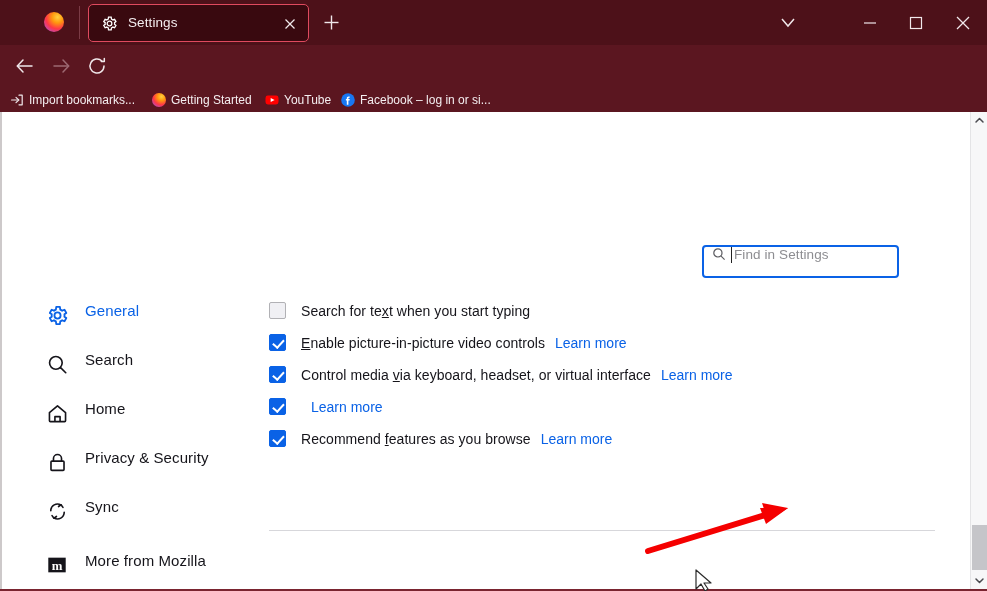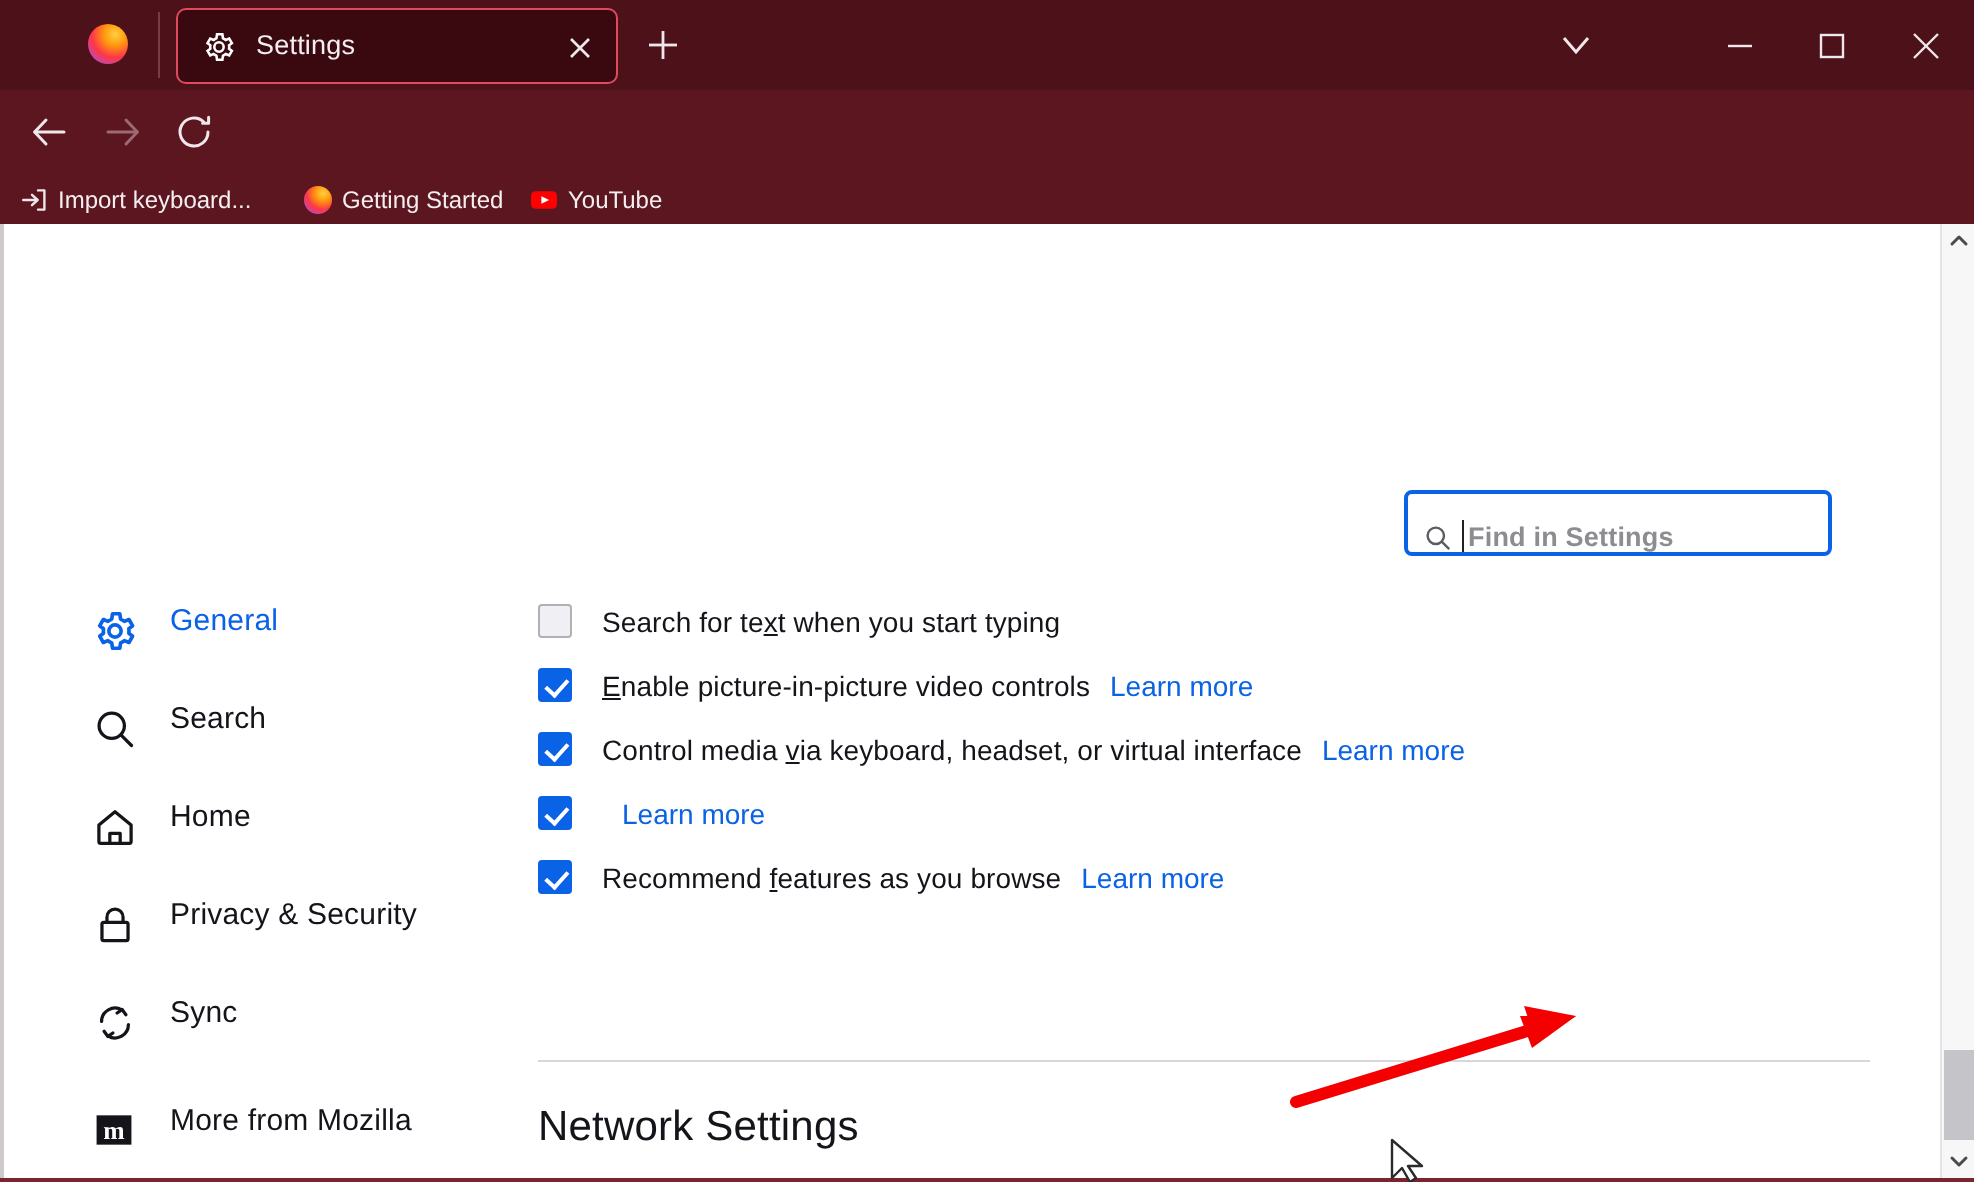--- a/index.html
+++ b/index.html
@@ -150,27 +150,26 @@
   }
   .botedge {
     position: absolute; left: 0; bottom: 0;
     width: 987px; height: 2px;
     background: #7a2430;
   }
 
   
   .searchbox {
     position: absolute; left: 700px; top: 133px;
-    width: 214px; height: 33px;
+    width: 197px; height: 33px;
     background: #fff;
     border: 2px solid #0a62e6;
     border-radius: 4px;
-    display: flex; align-items: flex-end;
+    display: flex; align-items: flex-start;
     cursor: text;
-    font-weight: bold;
   }
   .searchbox .sico { margin-left: 8px; width: 14px; height: 14px; flex: 0 0 14px; }
   .caret {
     width: 1px; height: 16px; background: #222; margin-left: 5px;
   }
   .searchbox .sph {
     margin-left: 2px; font-size: 13.5px; color: #8d8d91;
     letter-spacing: .1px;
   }
 
@@ -382,38 +381,47 @@
 
   <div class="bmbar">
     <div class="bm" style="left:10px">
       <span class="bmico">
         <svg viewBox="0 0 14 14" width="14" height="14" fill="none" stroke="#f0e7ea" stroke-width="1.2" stroke-linecap="round" stroke-linejoin="round">
           <path d="M9 2.2h3.2v9.6H9"></path>
             <line x1="1.6" y1="7" x2="8.6" y2="7"></line>
             <polyline points="6,4.4 8.8,7 6,9.6"></polyline>
         </svg>
       </span>
-      <span>Import keyboard...</span>
+      <span>Import bookmarks...</span>
     </div>
 
     <div class="bm" style="left:152px">
       <span class="bmico" style="border-radius:50%;background:radial-gradient(circle at 68% 26%,#ffd13f 0%,#ff980e 28%,#ff3647 58%,#9059ff 100%)"></span>
       <span>Getting Started</span>
     </div>
 
     <div class="bm" style="left:265px">
       <span class="bmico">
         <svg viewBox="0 0 14 14" width="14" height="14">
           <rect x="0.5" y="2.6" width="13" height="8.8" rx="2.4" fill="#ff0000"></rect>
           <polygon points="5.7,5.1 9.6,7 5.7,8.9" fill="#ffffff"></polygon>
         </svg>
       </span>
       <span>YouTube</span>
     </div>
 
+    <div class="bm" style="left:341px">
+      <span class="bmico">
+        <svg viewBox="0 0 14 14" width="14" height="14">
+          <circle cx="7" cy="7" r="6.8" fill="#1877f2"></circle>
+          <path d="M8.6 7.4h-1.2v4.3H5.8V7.4H4.9V6.1h0.9V5.2c0-1.1.5-1.8 1.8-1.8h1.1v1.3H8.0c-.4 0-.6.2-.6.6v0.8h1.3z" fill="#ffffff"></path>
+        </svg>
+      </span>
+      <span>Facebook – log in or si...</span>
+    </div>
   </div>
 
   <div class="leftedge"></div>
   <div class="content">
 
     <div class="searchbox">
       <span class="sico">
         <svg viewBox="0 0 14 14" width="14" height="14" fill="none" stroke="#5b5b60" stroke-width="1.2">
           <circle cx="5.9" cy="5.9" r="4.1"></circle>
             <line x1="9.1" y1="9.1" x2="12.6" y2="12.6"></line>
@@ -514,21 +522,20 @@
       </div>
 
       <div class="crow">
         <span class="cbox on"></span>
         <span class="ctext"><span>Recommend </span><u>f</u><span>eatures as you browse</span></span>
         <span class="lmore">Learn more</span>
       </div>
     </div>
 
     <div class="divider"></div>
-    <div class="nettitle">Network Settings</div>
 
   </div>
 
   <div class="vscroll">
     <div class="sarrow up">
       <svg viewBox="0 0 11 11" width="11" height="11" fill="none" stroke="#4a4a4f" stroke-width="1.5" stroke-linecap="round" stroke-linejoin="round">
         <polyline points="2,7 5.5,3.5 9,7"></polyline>
       </svg>
     </div>
     <div class="sthumb"></div>

